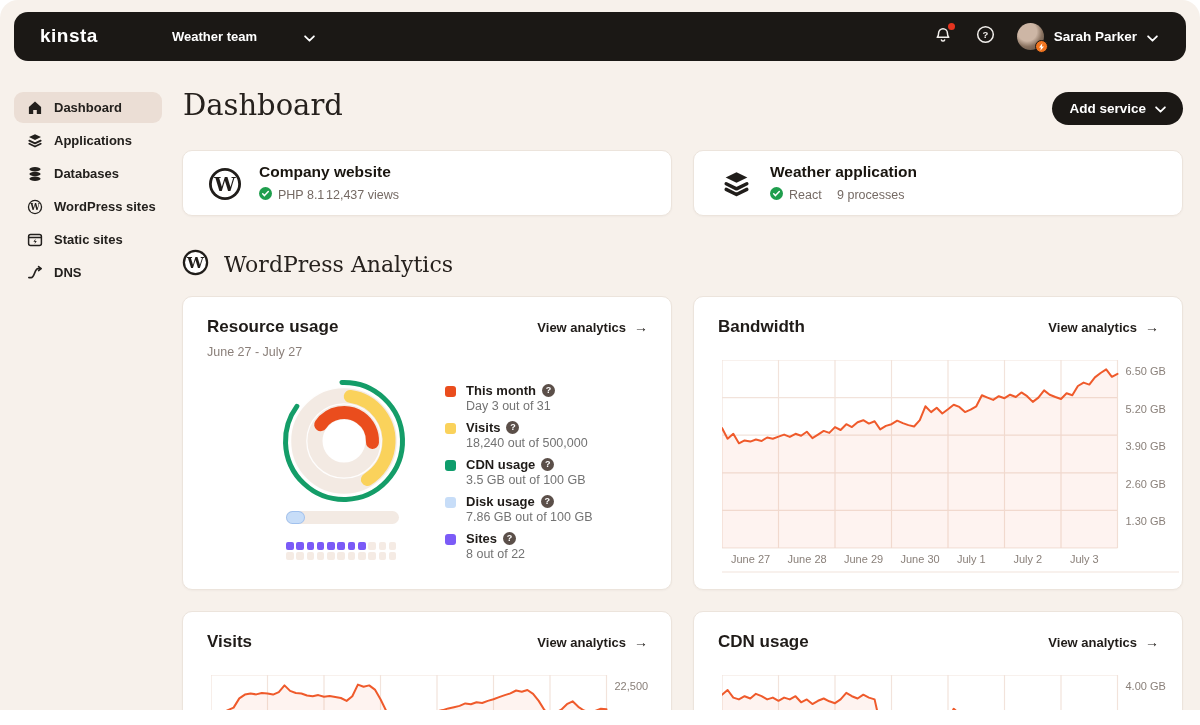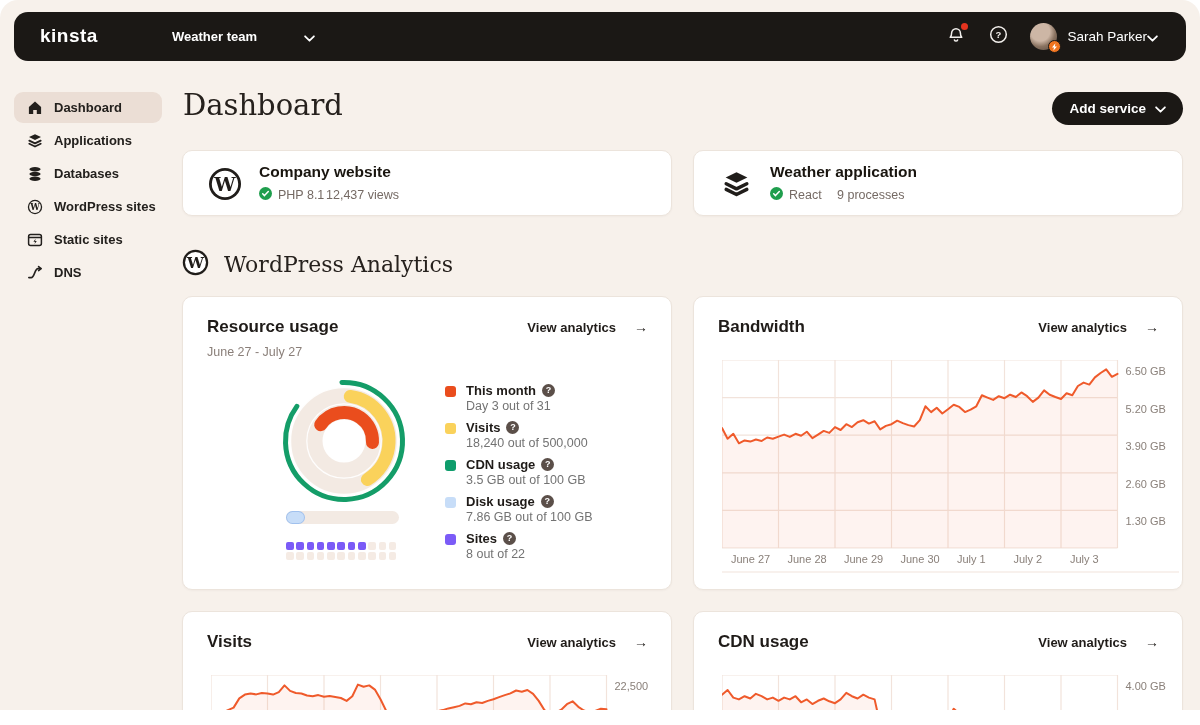--- a/index.html
+++ b/index.html
@@ -9,39 +9,39 @@
   
   .topbar{position:absolute;left:14px;top:12px;width:1172px;height:49px;background:#1B1815;border-radius:14px;color:#fff;}
   .logo{position:absolute;left:26px;top:13px;font-size:19px;font-weight:700;letter-spacing:.5px;color:#fff;}
   .team{position:absolute;left:158px;top:0;height:49px;display:flex;align-items:center;gap:47px;cursor:pointer;}
   .team-name{font-size:13px;font-weight:700;color:#fff;}
   .top-right{position:absolute;right:28px;top:0;height:49px;display:flex;align-items:center;}
   .icon-btn{position:relative;display:flex;align-items:center;justify-content:center;cursor:pointer;}
   .red-dot{position:absolute;right:-3px;top:-3px;width:7px;height:7px;border-radius:50%;background:#E5341F;}
   .avatar{width:27px;height:27px;border-radius:50%;background:radial-gradient(circle at 38% 32%,#cdb6a5 0 38%,#8a7361 60%,#4e423a 100%);position:relative;}
   .av-badge{position:absolute;right:-4px;bottom:-3px;width:13px;height:13px;border-radius:50%;background:#F0741F;border:1.5px solid #1B1815;display:flex;align-items:center;justify-content:center;}
-  .user-name{font-size:13.5px;font-weight:400;color:#fff;margin-left:10px;}
+  .user-name{font-size:13.5px;font-weight:700;color:#fff;margin-left:10px;margin-right:10px;}
   .gap24{width:24px;} .gap22{width:22px;}
 
   
   .sidebar{position:absolute;left:14px;top:92px;width:148px;}
   .sidebar-item{display:flex;align-items:center;height:31px;margin-bottom:2px;padding-left:13px;gap:11px;border-radius:9px;cursor:pointer;color:#2A2522;}
   .sidebar-item.active{background:#EBDED5;}
   .sidebar-item .si-icon{width:16px;height:16px;display:flex;align-items:center;justify-content:center;color:#23201D;}
   .sidebar-item .si-label{font-size:13px;font-weight:700;color:#23201D;}
 
   
   .page-title{position:absolute;left:183px;top:88px;margin:0;font-family:"DejaVu Serif",serif;font-weight:500;font-size:29px;color:#26211D;}
   .add-service{position:absolute;right:17px;top:92px;height:33px;background:#1B1815;border:none;border-radius:17px;color:#fff;display:flex;align-items:center;gap:9px;padding:11px 17px;font-size:13.5px;font-weight:700;font-family:"Liberation Sans",sans-serif;cursor:pointer;}
 
   
   .card{position:absolute;background:#fff;border:1px solid #ECE4DC;border-radius:10px;box-shadow:0 1px 2px rgba(80,60,40,.04);}
   .card-head{position:absolute;left:24px;right:23px;top:20px;display:flex;justify-content:space-between;align-items:center;}
   .card-title{margin:0;font-size:17px;font-weight:700;color:#1F1B18;}
-  .view-link{display:flex;align-items:center;gap:18px;font-size:13px;font-weight:700;color:#201C19;cursor:pointer;text-decoration:none;}
+  .view-link{display:flex;align-items:center;gap:8px;font-size:13px;font-weight:700;color:#201C19;cursor:pointer;text-decoration:none;}
   .view-link .arr{font-size:14px;}
 
   
   .svc-card{height:66px;cursor:pointer;}
   #svc-0{left:182px;top:150px;width:490px;}
   #svc-1{left:693px;top:150px;width:490px;}
   .svc-icon{position:absolute;left:24px;top:15px;width:36px;height:36px;display:flex;align-items:center;justify-content:center;}
   .svc-title{position:absolute;left:76px;top:12px;font-size:15.5px;font-weight:700;color:#19150F;}
   .svc-meta{position:absolute;left:76px;top:36px;display:flex;align-items:center;font-size:12.5px;color:#756A64;}
   .svc-status{width:48px;margin-left:6px;}

